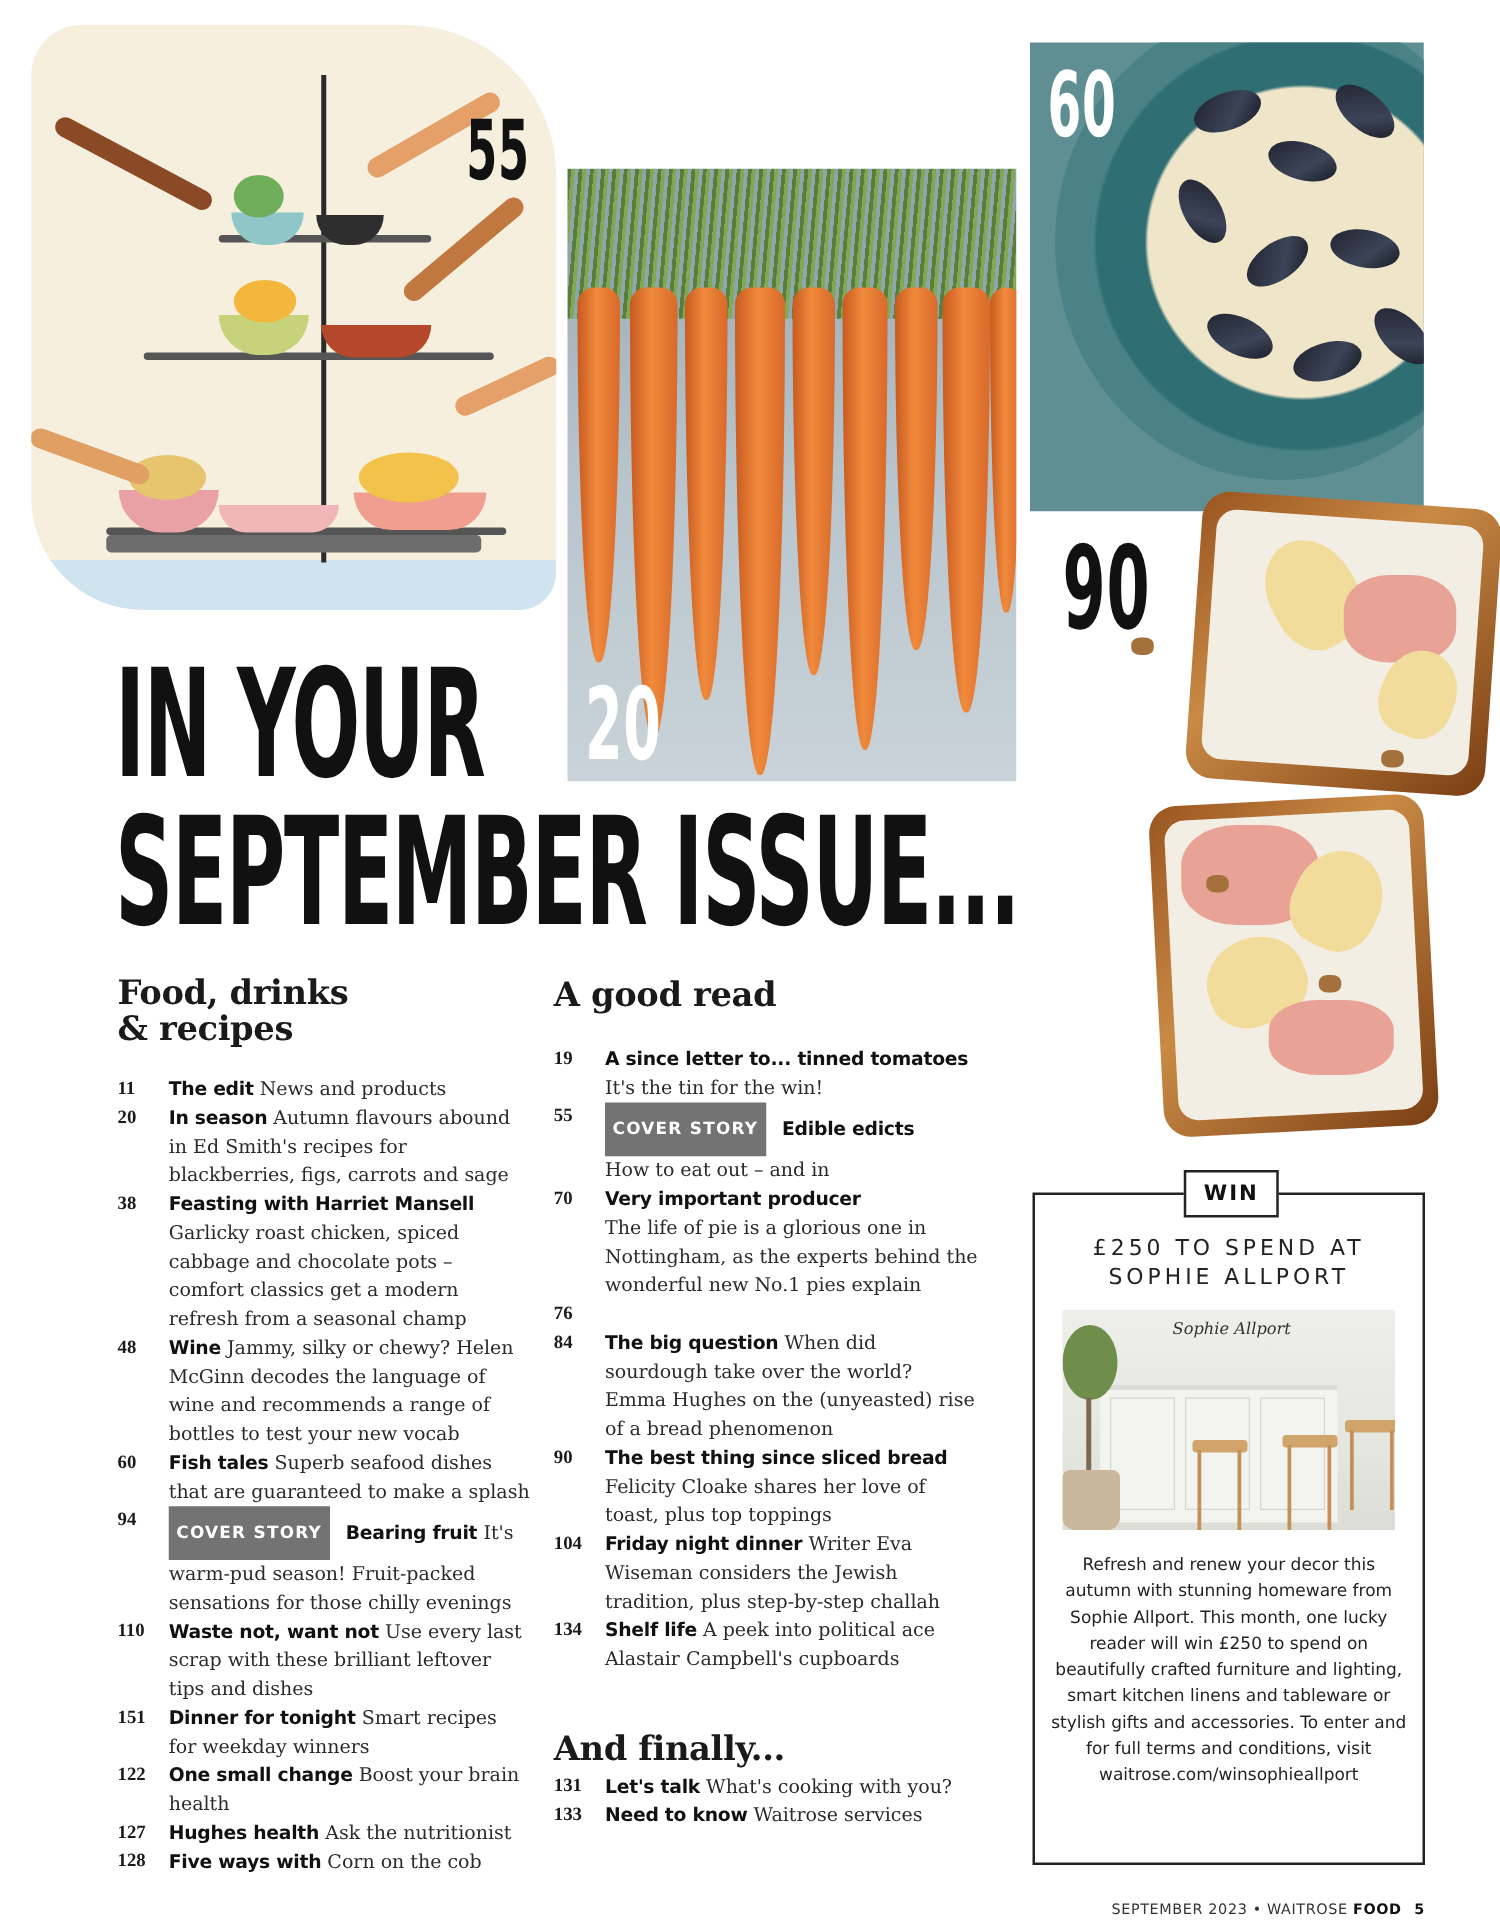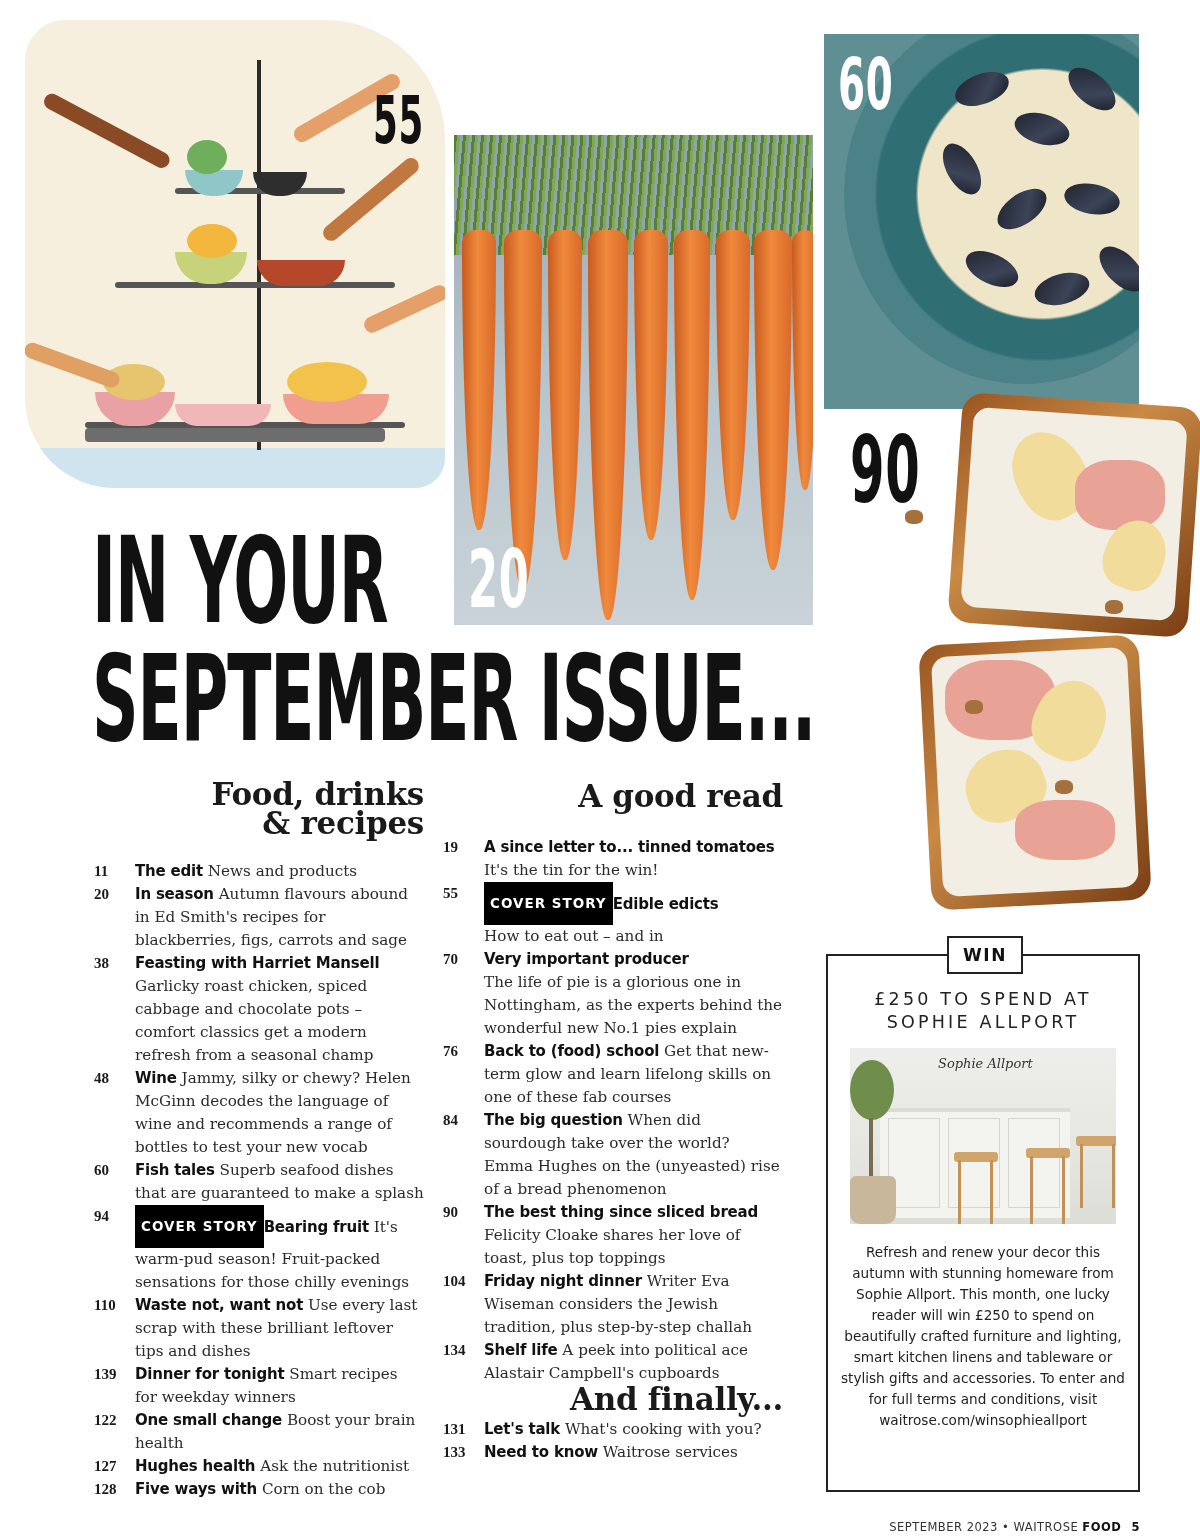--- a/index.html
+++ b/index.html
@@ -96,25 +96,24 @@
 
   
   .col { position: absolute; }
   .col-food { left: 94px; top: 780px; width: 330px; }
   .col-read { left: 443px; top: 782px; width: 340px; }
   .col-finally { left: 443px; top: 1385px; width: 340px; }
 
   .section-title {
     font-family: "DejaVu Serif", serif;
     font-weight: bold;
-    font-size: 31px;
+    font-size: 27px;
     line-height: 29px;
     color: #1a1a1a;
     letter-spacing: -0.3px;
-    text-align: right;
   }
   .col-food .section-title { margin-bottom: 22px; }
   .col-read .section-title { margin-bottom: 25px; }
   .col-finally .section-title { margin-bottom: 4px; }
 
   .entry {
     display: grid;
     grid-template-columns: 41px 1fr;
     font-size: 15.2px;
     line-height: 23px;
@@ -128,29 +127,29 @@
   .entry .body { font-family: "DejaVu Serif", serif; color: #2a2a2a; }
   .entry .title {
     font-family: "DejaVu Sans", sans-serif;
     font-weight: bold;
     color: #111;
     font-size: 15px;
     letter-spacing: -0.2px;
   }
   .badge {
     display: inline-block;
-    background: #000000;
+    background: #737373;
     color: #fff;
     font-family: "DejaVu Sans", sans-serif;
     font-size: 13.5px;
     font-weight: bold;
     letter-spacing: 1px;
     line-height: 17px;
     padding: 13px 6px;
-    margin-right: 0;
+    margin-right: 13px;
     vertical-align: 1px;
   }
 
   
   .win-box {
     position: absolute; left: 826px; top: 954px; width: 314px; height: 538px;
     border: 2px solid #222;
     padding-left: 36px;
   }
   .win-tag {
@@ -312,21 +311,21 @@
   </div>
   <div class="entry">
     <span class="num">94</span>
     <span class="body"><span class="badge">COVER STORY</span><span class="title">Bearing fruit</span> <span>It's warm-pud season! Fruit-packed sensations for those chilly evenings</span></span>
   </div>
   <div class="entry">
     <span class="num">110</span>
     <span class="body"><span class="title">Waste not, want not</span> <span>Use every last scrap with these brilliant leftover tips and dishes</span></span>
   </div>
   <div class="entry">
-    <span class="num">139</span>
+    <span class="num">151</span>
     <span class="body"><span class="title">Dinner for tonight</span> <span>Smart recipes for weekday winners</span></span>
   </div>
   <div class="entry">
     <span class="num">122</span>
     <span class="body"><span class="title">One small change</span> <span>Boost your brain health</span></span>
   </div>
   <div class="entry">
     <span class="num">127</span>
     <span class="body"><span class="title">Hughes health</span> <span>Ask the nutritionist</span></span>
   </div>
@@ -346,21 +345,20 @@
   <div class="entry">
     <span class="num">55</span>
     <span class="body"><span class="badge">COVER STORY</span><span class="title">Edible edicts</span><br><span>How to eat out – and in</span></span>
   </div>
   <div class="entry">
     <span class="num">70</span>
     <span class="body"><span class="title">Very important producer</span><br><span>The life of pie is a glorious one in Nottingham, as the experts behind the wonderful new No.1 pies explain</span></span>
   </div>
   <div class="entry">
     <span class="num">76</span>
-    <span class="body"><span class="title">Back to (food) school</span> <span>Get that new-term glow and learn lifelong skills on one of these fab courses</span></span>
   </div>
   <div class="entry">
     <span class="num">84</span>
     <span class="body"><span class="title">The big question</span> <span>When did sourdough take over the world? Emma Hughes on the (unyeasted) rise of a bread phenomenon</span></span>
   </div>
   <div class="entry">
     <span class="num">90</span>
     <span class="body"><span class="title">The best thing since sliced bread</span> <span>Felicity Cloake shares her love of toast, plus top toppings</span></span>
   </div>
   <div class="entry">

